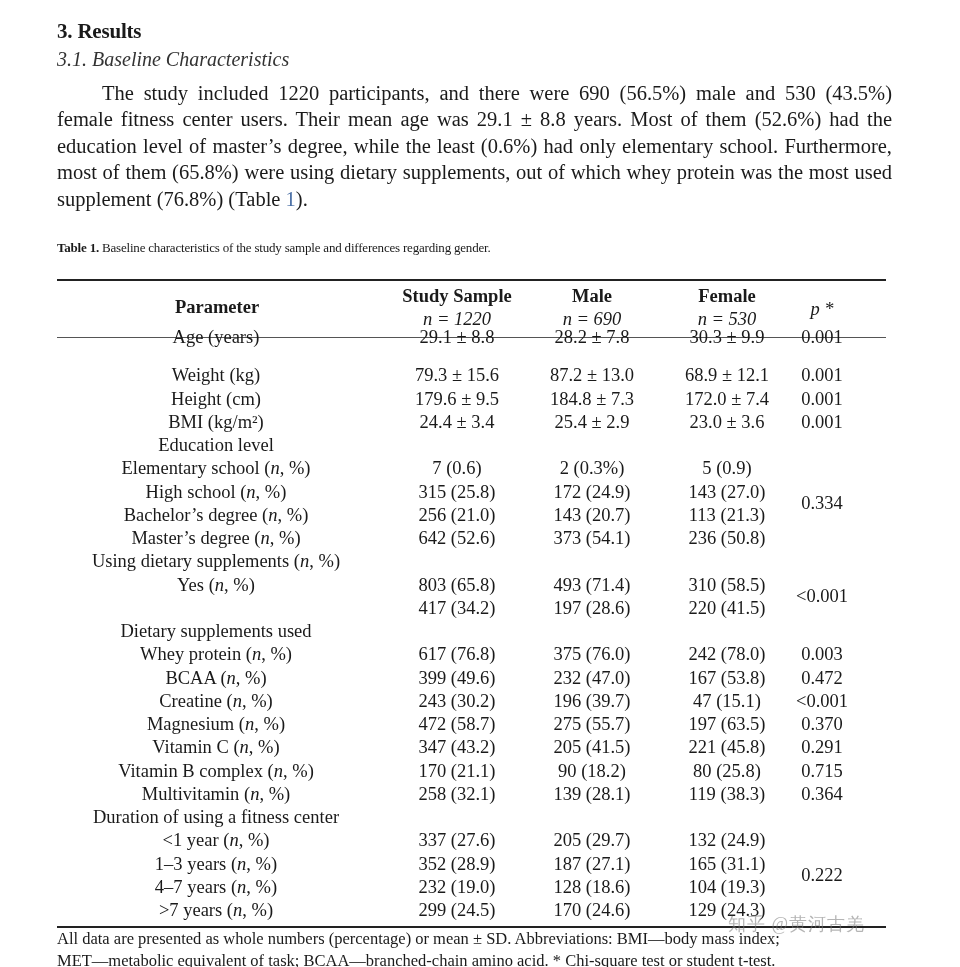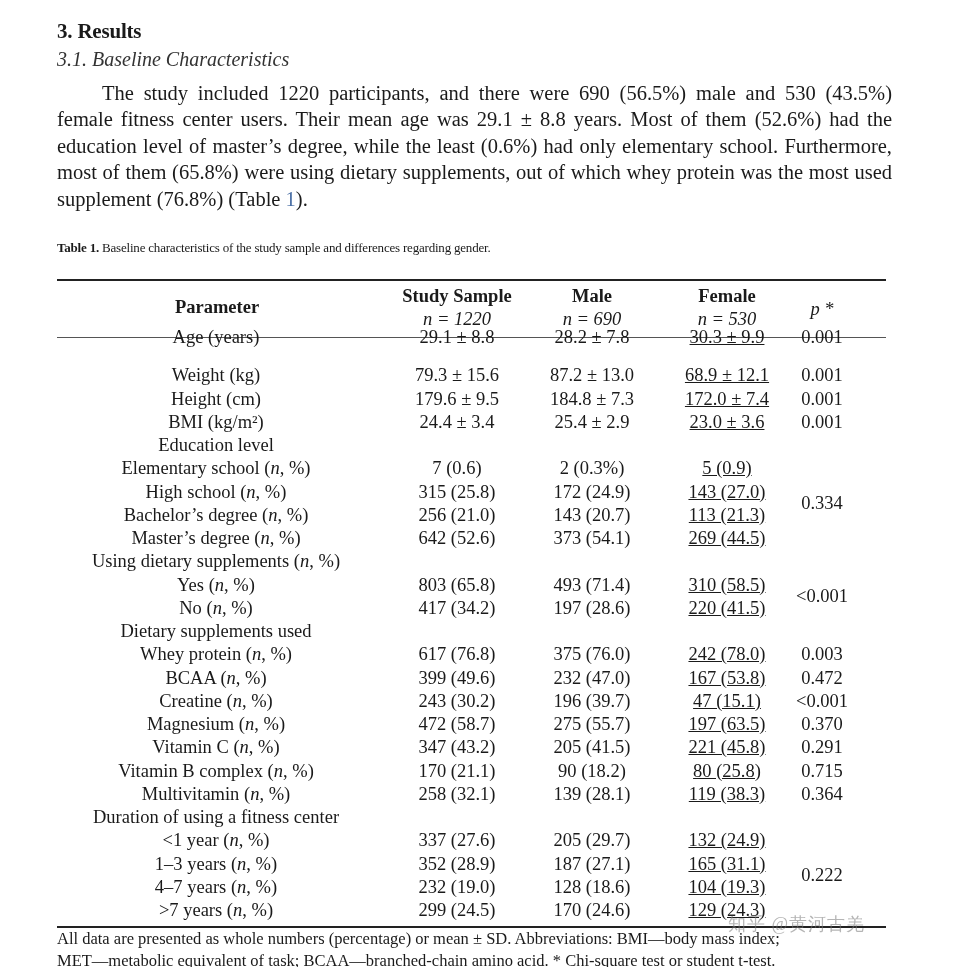--- a/index.html
+++ b/index.html
@@ -30,21 +30,21 @@
   .col-ss { left: 320px; width: 160px; }
   .col-m { left: 465px; width: 140px; }
   .col-f { left: 605px; width: 130px; }
   .col-p { left: 730px; width: 70px; }
 
   .row { position: absolute; left: 0; width: 829px; height: 23.3px; font-size: 18.5px; line-height: 23.3px; }
   .row span { position: absolute; top: 0; text-align: center; white-space: nowrap; }
   .row .c0 { left: 0; width: 318px; }
   .row .c1 { left: 320px; width: 160px; }
   .row .c2 { left: 465px; width: 140px; }
-  .row .c3 { left: 605px; width: 130px; text-decoration: underline; }
+  .row .c3 { left: 605px; width: 130px; }
   .row .c4 { left: 730px; width: 70px; }
   .row .c0.grp { left: 0; width: 318px; }
   .row i { font-style: italic; }
   .pmerged { position: absolute; font-size: 18.5px; text-align: center; width: 70px; left: 730px; }
 
   .footnote { position: absolute; left: 0; top: 928px; width: 900px; font-size: 16.5px; line-height: 22px; }
   .watermark {
     position: absolute; left: 728px; top: 912px; font-size: 18px; color: rgba(120,120,120,0.55);
     font-family: Liberation Serif, serif; letter-spacing: 1px; white-space: nowrap;
   }
@@ -134,39 +134,38 @@
         <span class="c0">Bachelor’s degree (<i>n</i>, %)</span>
         <span class="c1">256 (21.0)</span>
         <span class="c2">143 (20.7)</span>
         <span class="c3">113 (21.3)</span>
         <span class="c4"></span>
       </div>
       <div class="row" style="top: 527px;">
         <span class="c0">Master’s degree (<i>n</i>, %)</span>
         <span class="c1">642 (52.6)</span>
         <span class="c2">373 (54.1)</span>
-        <span class="c3">269 (44.5)</span>
+        <span class="c3">236 (50.8)</span>
         <span class="c4"></span>
       </div>
       <div class="row" style="top: 550.25px;">
         <span class="c0 grp">Using dietary supplements (<i>n</i>, %)</span>
         <span class="c1"></span>
         <span class="c2"></span>
         <span class="c3"></span>
         <span class="c4"></span>
       </div>
       <div class="row" style="top: 573.5px;">
         <span class="c0">Yes (<i>n</i>, %)</span>
         <span class="c1">803 (65.8)</span>
         <span class="c2">493 (71.4)</span>
         <span class="c3">310 (58.5)</span>
         <span class="c4"></span>
       </div>
       <div class="row" style="top: 596.75px;">
-        <span class="c0">No (<i>n</i>, %)</span>
         <span class="c1">417 (34.2)</span>
         <span class="c2">197 (28.6)</span>
         <span class="c3">220 (41.5)</span>
         <span class="c4"></span>
       </div>
       <div class="row" style="top: 620px;">
         <span class="c0 grp">Dietary supplements used</span>
         <span class="c1"></span>
         <span class="c2"></span>
         <span class="c3"></span>

